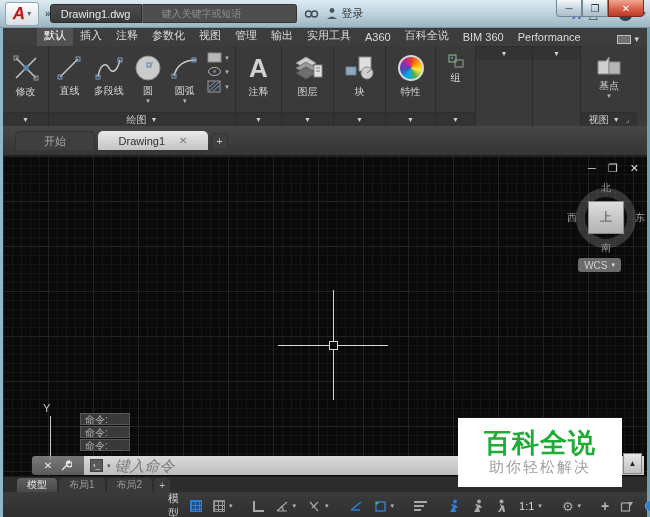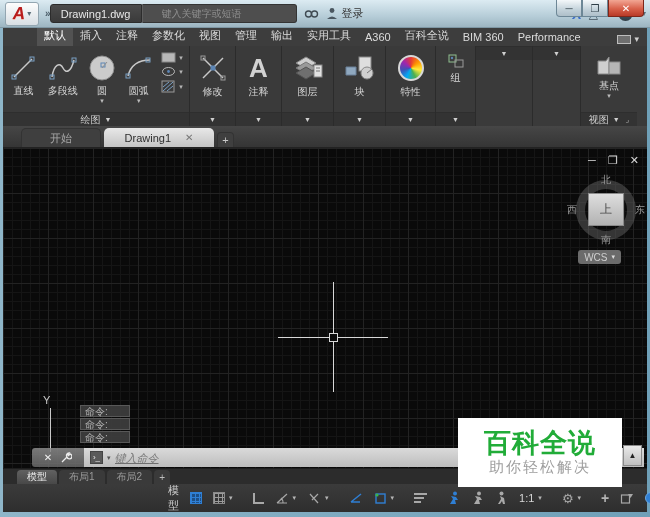--- a/index.html
+++ b/index.html
@@ -58,21 +58,21 @@
   .tlabel { font-size:10px; color:#d6d6d6; line-height:11px; text-align:center; }
   .tsub { font-size:7px; color:#bbb; margin-top:1px; }
   .minicol { width:30px; display:flex; flex-direction:column; justify-content:flex-start; gap:3px; padding-top:4px; }
   .mini { display:flex; align-items:center; gap:3px; justify-content:center; }
   .bigbtn { flex:1; display:flex; flex-direction:column; align-items:center; justify-content:flex-start; padding-top:4px; cursor:default; }
   .bigbtn .bicon { height:36px; display:flex; align-items:center; justify-content:center; }
   .wheel { width:26px; height:26px; border-radius:50%; border:2px solid #d8d8d8;
            background:conic-gradient(#e53935,#ff9800,#ffeb3b,#4caf50,#03a9f4,#3f51b5,#9c27b0,#e53935); }
 
   
-  .filetabs { height:22px; background:linear-gradient(#464646,#353535); display:flex; align-items:flex-end; padding-left:18px; border-bottom:1px solid #222; }
+  .filetabs { height:30px; background:linear-gradient(#464646,#353535); display:flex; align-items:center; padding-left:12px; border-bottom:1px solid #222; }
   .ftab { height:19px; display:flex; align-items:center; padding:0 14px; font-size:11px; border-radius:5px 5px 0 0; margin-right:3px; cursor:default; }
   .ftab.start { background:#3f3f3f; color:#a8a8a8; border:1px solid #333; border-bottom:none; min-width:80px; justify-content:center; }
   .ftab.active { background:linear-gradient(#e8e8e8,#c4c4c4); color:#2e2e2e; min-width:110px; justify-content:center; gap:14px; }
   .ftab .close-x { color:#777; font-size:10px; }
   .ftab-new { width:17px; height:15px; background:#3f3f3f; border:1px solid #333; border-bottom:none; border-radius:4px 4px 0 0;
               color:#c9c9c9; font-size:11px; display:flex; align-items:center; justify-content:center; margin-bottom:0; }
 
   
   .frame { padding:0 3px 5px; background:linear-gradient(90deg,#8fb6c9,#6fa0b8); }
   .canvas { position:relative; height:320px; background-color:#0a0a0a; overflow:hidden;
@@ -106,21 +106,21 @@
   .cmd-line { width:50px; background:rgba(62,62,62,.92); border:1px solid #585858; color:#b5b5b5;
               font-size:10px; padding:0 4px; height:12px; line-height:12px; }
   .cmdbar { position:absolute; left:29px; bottom:1px; right:3px; height:19px; display:flex; }
   .cmd-grip { width:52px; background:linear-gradient(rgba(140,140,140,.85),rgba(105,105,105,.85));
               border-radius:3px 0 0 3px; display:flex; align-items:center; justify-content:center; gap:8px; color:#f0f0f0; }
   .cmd-grip .gx { font-size:10px; }
   .cmd-main { flex:1; background:linear-gradient(#dadada,#bdbdbd); display:flex; align-items:center; padding-left:6px; gap:4px; }
   .cmd-chip { width:13px; height:13px; background:#5a5a5a; border:1px solid #444; color:#eee; font-size:8px;
               display:flex; align-items:center; justify-content:center; }
   .cmd-dd { font-size:7px; color:#555; }
-  .cmd-main input { flex:1; background:transparent; border:none; outline:none; font-size:11px; font-style:italic; color:#6e6e6e;text-decoration:underline; }
+  .cmd-main input { flex:1; background:transparent; border:none; outline:none; font-size:15px; font-style:italic; color:#6e6e6e; }
   .cmd-main input::placeholder { color:#7a7a7a; font-style:italic; }
   .scrollup { position:absolute; right:5px; bottom:2px; width:19px; height:21px;
               background:linear-gradient(#e9e9e9,#bfbfbf); border:1px solid #8a8a8a; color:#222;
               font-size:8px; display:flex; align-items:center; justify-content:center; z-index:6; }
 
   
   .watermark { position:absolute; left:458px; top:418px; width:164px; height:69px; background:#fff; z-index:5;
                display:flex; flex-direction:column; align-items:center; justify-content:center; }
   .wm-title { font-size:27px; font-weight:bold; color:#21ac38; letter-spacing:1px; line-height:30px; }
   .wm-sub { font-size:15px; color:#9e9e9e; letter-spacing:2px; }
@@ -214,111 +214,111 @@
       <span class="rtab">实用工具</span>
       <span class="rtab">A360</span>
       <span class="rtab">百科全说</span>
       <span class="rtab">BIM 360</span>
       <span class="rtab">Performance</span>
       <span class="rtab-ctrl"><span class="pane"></span>▾</span>
     </div>
 
     <div class="ribbon">
 
-      <div class="panel" style="width:187px">
-        <div class="ptools">
-          <div class="tool">
-            <span class="ticon">
-              <svg width="28" height="28" viewBox="0 0 28 28">
-                  <line x1="5" y1="23" x2="23" y2="5" stroke="#c9c9c9" stroke-width="1.5"></line>
-                  <rect x="3" y="21" width="4" height="4" fill="none" stroke="#7aa0c4"></rect>
-                  <rect x="21" y="3" width="4" height="4" fill="none" stroke="#7aa0c4"></rect>
-                </svg>
-            </span>
-            <span class="tlabel">直线</span>
-          </div>
-          <div class="tool" style="width:42px">
-            <span class="ticon">
-              <svg width="30" height="28" viewBox="0 0 30 28">
-                  <path d="M4,23 C6,10 12,8 15,14 C18,20 23,18 26,6" fill="none" stroke="#c9c9c9" stroke-width="1.5"></path>
-                  <rect x="2" y="21" width="4" height="4" fill="none" stroke="#7aa0c4"></rect>
-                  <rect x="24" y="4" width="4" height="4" fill="none" stroke="#7aa0c4"></rect>
-                </svg>
-            </span>
-            <span class="tlabel">多段线</span>
-          </div>
-          <div class="tool">
-            <span class="ticon">
-              <svg width="30" height="30" viewBox="0 0 30 30">
-                  <circle cx="15" cy="15" r="12" fill="#cbcbcb" stroke="#8e8e8e"></circle>
-                  <rect x="14" y="10" width="4" height="4" fill="none" stroke="#5d86b5"></rect>
-                  <line x1="15" y1="15" x2="20" y2="9" stroke="#8e8e8e"></line>
-                </svg>
-            </span>
-            <span class="tlabel">圆</span>
-            <span class="tsub">▾</span>
-          </div>
-          <div class="tool">
-            <span class="ticon">
-              <svg width="30" height="28" viewBox="0 0 30 28">
-                  <path d="M4,22 Q8,6 26,6" fill="none" stroke="#c9c9c9" stroke-width="1.5"></path>
-                  <rect x="2" y="20" width="4" height="4" fill="none" stroke="#7aa0c4"></rect>
-                  <rect x="22" y="4" width="4" height="4" fill="none" stroke="#7aa0c4"></rect>
-                </svg>
-            </span>
-            <span class="tlabel">圆弧</span>
-            <span class="tsub">▾</span>
-          </div>
-          <div class="minicol">
-            <div class="mini">
-              <svg width="15" height="11" viewBox="0 0 15 11">
-                  <rect x="1" y="1" width="13" height="9" fill="#b8b8b8" stroke="#888"></rect>
-                </svg>
-              <span class="sb-dd">▾</span>
-            </div>
-            <div class="mini">
-              <svg width="15" height="11" viewBox="0 0 15 11">
-                  <ellipse cx="7.5" cy="5.5" rx="6" ry="4" fill="none" stroke="#b8b8b8"></ellipse>
-                  <circle cx="7.5" cy="5.5" r="1.4" fill="#5d86b5"></circle>
-                </svg>
-              <span class="sb-dd">▾</span>
-            </div>
-            <div class="mini">
-              <svg width="15" height="13" viewBox="0 0 15 13">
-                  <rect x="1" y="1" width="12" height="11" fill="#3a3a3a" stroke="#9a9a9a"></rect>
-                  <line x1="2" y1="11" x2="12" y2="2" stroke="#7aa0c4"></line>
-                  <line x1="2" y1="7" x2="8" y2="2" stroke="#7aa0c4"></line>
-                  <line x1="6" y1="11" x2="12" y2="6" stroke="#7aa0c4"></line>
-                </svg>
-              <span class="sb-dd">▾</span>
-            </div>
-          </div>
-        </div>
-        <div class="pfoot">
-          <span>绘图</span>
-            <span class="fdown">▼</span>
-        </div>
-      </div>
-
       <div class="panel" style="width:46px">
         <div class="bigbtn">
           <span class="bicon">
             <svg width="30" height="30" viewBox="0 0 30 30">
                 <line x1="5" y1="5" x2="25" y2="25" stroke="#c9c9c9" stroke-width="1.4"></line>
                 <line x1="25" y1="5" x2="5" y2="25" stroke="#c9c9c9" stroke-width="1.4"></line>
                 <rect x="12.5" y="12.5" width="5" height="5" fill="#5d86b5"></rect>
                 <rect x="3" y="3" width="4" height="4" fill="none" stroke="#9a9a9a"></rect>
                 <rect x="23" y="23" width="4" height="4" fill="none" stroke="#9a9a9a"></rect>
               </svg>
           </span>
           <span class="tlabel">修改</span>
         </div>
         <div class="pfoot">
             <span class="fdown">▼</span>
           </div>
+      </div>
+
+      <div class="panel" style="width:187px">
+        <div class="ptools">
+          <div class="tool">
+            <span class="ticon">
+              <svg width="28" height="28" viewBox="0 0 28 28">
+                  <line x1="5" y1="23" x2="23" y2="5" stroke="#c9c9c9" stroke-width="1.5"></line>
+                  <rect x="3" y="21" width="4" height="4" fill="none" stroke="#7aa0c4"></rect>
+                  <rect x="21" y="3" width="4" height="4" fill="none" stroke="#7aa0c4"></rect>
+                </svg>
+            </span>
+            <span class="tlabel">直线</span>
+          </div>
+          <div class="tool" style="width:42px">
+            <span class="ticon">
+              <svg width="30" height="28" viewBox="0 0 30 28">
+                  <path d="M4,23 C6,10 12,8 15,14 C18,20 23,18 26,6" fill="none" stroke="#c9c9c9" stroke-width="1.5"></path>
+                  <rect x="2" y="21" width="4" height="4" fill="none" stroke="#7aa0c4"></rect>
+                  <rect x="24" y="4" width="4" height="4" fill="none" stroke="#7aa0c4"></rect>
+                </svg>
+            </span>
+            <span class="tlabel">多段线</span>
+          </div>
+          <div class="tool">
+            <span class="ticon">
+              <svg width="30" height="30" viewBox="0 0 30 30">
+                  <circle cx="15" cy="15" r="12" fill="#cbcbcb" stroke="#8e8e8e"></circle>
+                  <rect x="14" y="10" width="4" height="4" fill="none" stroke="#5d86b5"></rect>
+                  <line x1="15" y1="15" x2="20" y2="9" stroke="#8e8e8e"></line>
+                </svg>
+            </span>
+            <span class="tlabel">圆</span>
+            <span class="tsub">▾</span>
+          </div>
+          <div class="tool">
+            <span class="ticon">
+              <svg width="30" height="28" viewBox="0 0 30 28">
+                  <path d="M4,22 Q8,6 26,6" fill="none" stroke="#c9c9c9" stroke-width="1.5"></path>
+                  <rect x="2" y="20" width="4" height="4" fill="none" stroke="#7aa0c4"></rect>
+                  <rect x="22" y="4" width="4" height="4" fill="none" stroke="#7aa0c4"></rect>
+                </svg>
+            </span>
+            <span class="tlabel">圆弧</span>
+            <span class="tsub">▾</span>
+          </div>
+          <div class="minicol">
+            <div class="mini">
+              <svg width="15" height="11" viewBox="0 0 15 11">
+                  <rect x="1" y="1" width="13" height="9" fill="#b8b8b8" stroke="#888"></rect>
+                </svg>
+              <span class="sb-dd">▾</span>
+            </div>
+            <div class="mini">
+              <svg width="15" height="11" viewBox="0 0 15 11">
+                  <ellipse cx="7.5" cy="5.5" rx="6" ry="4" fill="none" stroke="#b8b8b8"></ellipse>
+                  <circle cx="7.5" cy="5.5" r="1.4" fill="#5d86b5"></circle>
+                </svg>
+              <span class="sb-dd">▾</span>
+            </div>
+            <div class="mini">
+              <svg width="15" height="13" viewBox="0 0 15 13">
+                  <rect x="1" y="1" width="12" height="11" fill="#3a3a3a" stroke="#9a9a9a"></rect>
+                  <line x1="2" y1="11" x2="12" y2="2" stroke="#7aa0c4"></line>
+                  <line x1="2" y1="7" x2="8" y2="2" stroke="#7aa0c4"></line>
+                  <line x1="6" y1="11" x2="12" y2="6" stroke="#7aa0c4"></line>
+                </svg>
+              <span class="sb-dd">▾</span>
+            </div>
+          </div>
+        </div>
+        <div class="pfoot">
+          <span>绘图</span>
+            <span class="fdown">▼</span>
+        </div>
       </div>
 
       <div class="panel" style="width:46px">
         <div class="bigbtn">
           <span class="bicon" style="font-size:26px;color:#d2d2d2;font-weight:bold;">A</span>
           <span class="tlabel">注释</span>
         </div>
         <div class="pfoot">
             <span class="fdown">▼</span>
           </div>

